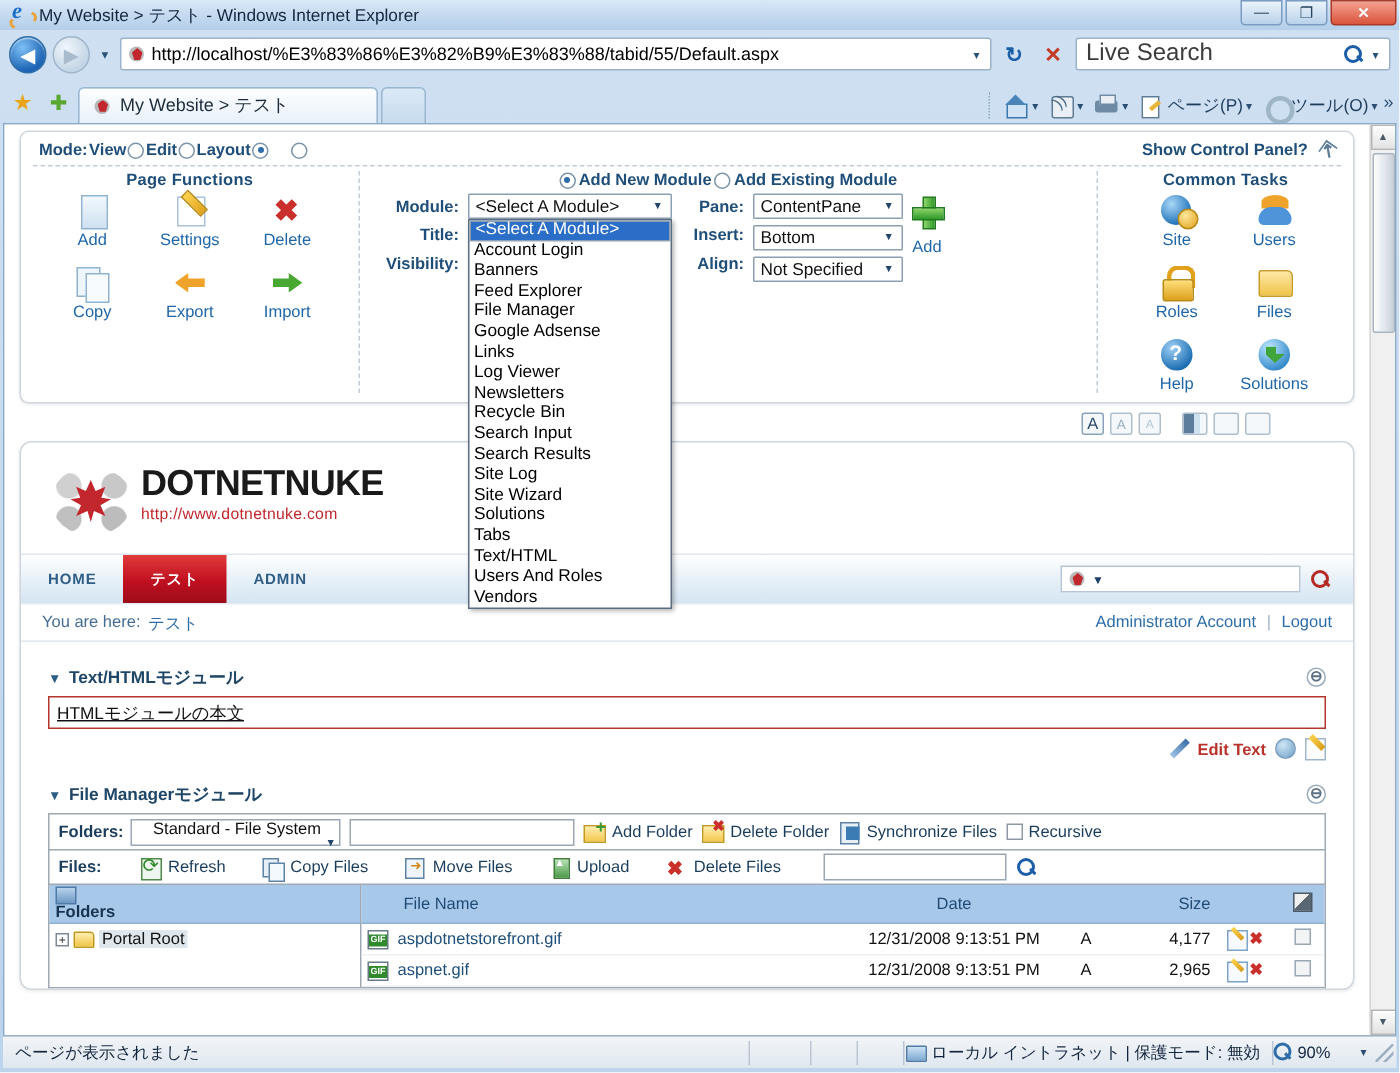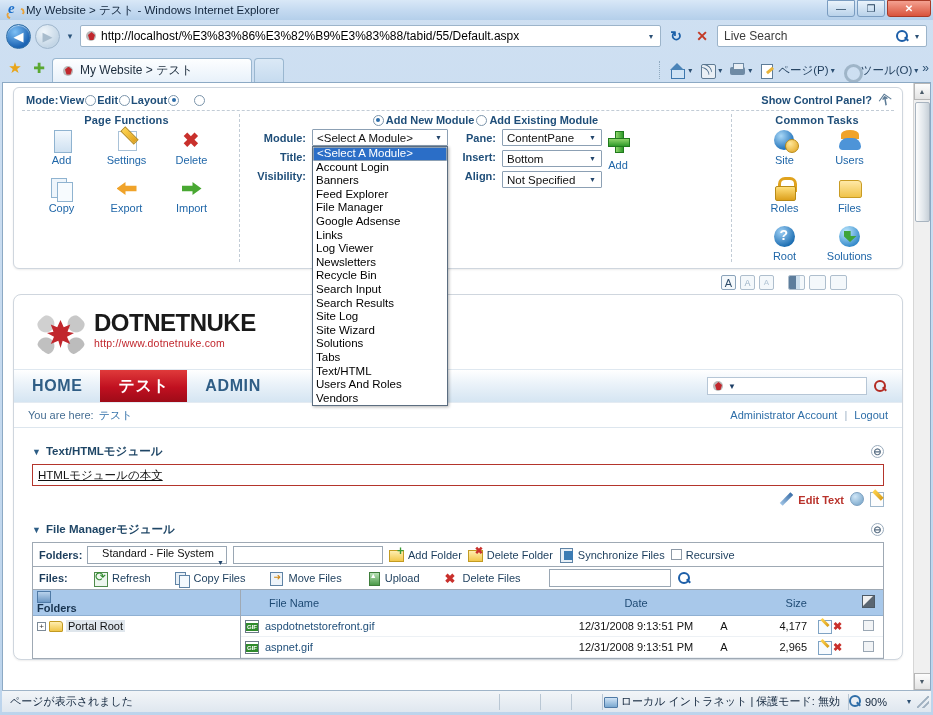--- a/index.html
+++ b/index.html
@@ -117,21 +117,21 @@
     display: flex; align-items: center; justify-content: center;
     font-size: 14px; font-weight: bold;
   }
   .btn-refresh { color: #1a5fa8; }
   .btn-stop { color: #c33a26; }
   .searchbox {
     width: 210px; height: 22px; flex: none;
     background: #fff; border: 1px solid #9cb4ca; border-radius: 2px;
     display: flex; align-items: center; padding: 0 2px 0 6px;
   }
-  .searchbox .sp { flex: 1 1 auto; font-size: 12px; color: #3c3c3c; }
+  .searchbox .sp { flex: 1 1 auto; font-size: 16px; color: #3c3c3c; }
   .mag {
     width: 15px; height: 15px; flex: none; position: relative;
   }
   .mag::before {
     content: ""; position: absolute; left: 1px; top: 1px;
     width: 8px; height: 8px; border: 2px solid #1c5ea8; border-radius: 50%;
   }
   .mag::after {
     content: ""; position: absolute; left: 9px; top: 9px;
     width: 5px; height: 2px; background: #1c5ea8;
@@ -479,21 +479,21 @@
   .dnn-url { font-size: 10.5px; color: #c1272d; margin-top: 2px; letter-spacing: .2px; }
 
   .navbar {
     height: 33px; position: relative;
     background: linear-gradient(to bottom,#ffffff 0%, #eaf2f9 45%, #d5e5f2 100%);
     border-top: 1px solid #dfe8f0;
     display: flex; align-items: stretch;
   }
   .navtab {
     padding: 0 18px; display: flex; align-items: center;
-    font-size: 16px; font-weight: bold; color: #2f5d85; letter-spacing: .6px;
+    font-size: 10px; font-weight: bold; color: #2f5d85; letter-spacing: .6px;
   }
   .navtab.active {
     background: linear-gradient(to bottom,#e03a3a 0%, #c01020 55%, #9e0b18 100%);
     color: #fff;
   }
   .navsearch {
     margin-left: auto; display: flex; align-items: center;
     gap: 6px; padding-right: 14px;
   }
   .navsearch .sbox {
@@ -949,21 +949,21 @@
               <div class="iconcell">
                 <span class="bigicon i-lock"></span>
                 <span class="iconlabel">Roles</span>
               </div>
               <div class="iconcell">
                 <span class="bigicon i-folder"></span>
                 <span class="iconlabel">Files</span>
               </div>
               <div class="iconcell">
                 <span class="bigicon i-help"></span>
-                <span class="iconlabel">Root</span>
+                <span class="iconlabel">Help</span>
               </div>
               <div class="iconcell">
                 <span class="bigicon i-solutions"></span>
                 <span class="iconlabel">Solutions</span>
               </div>
             </div>
           </div>
         </div>
       </div>
 

